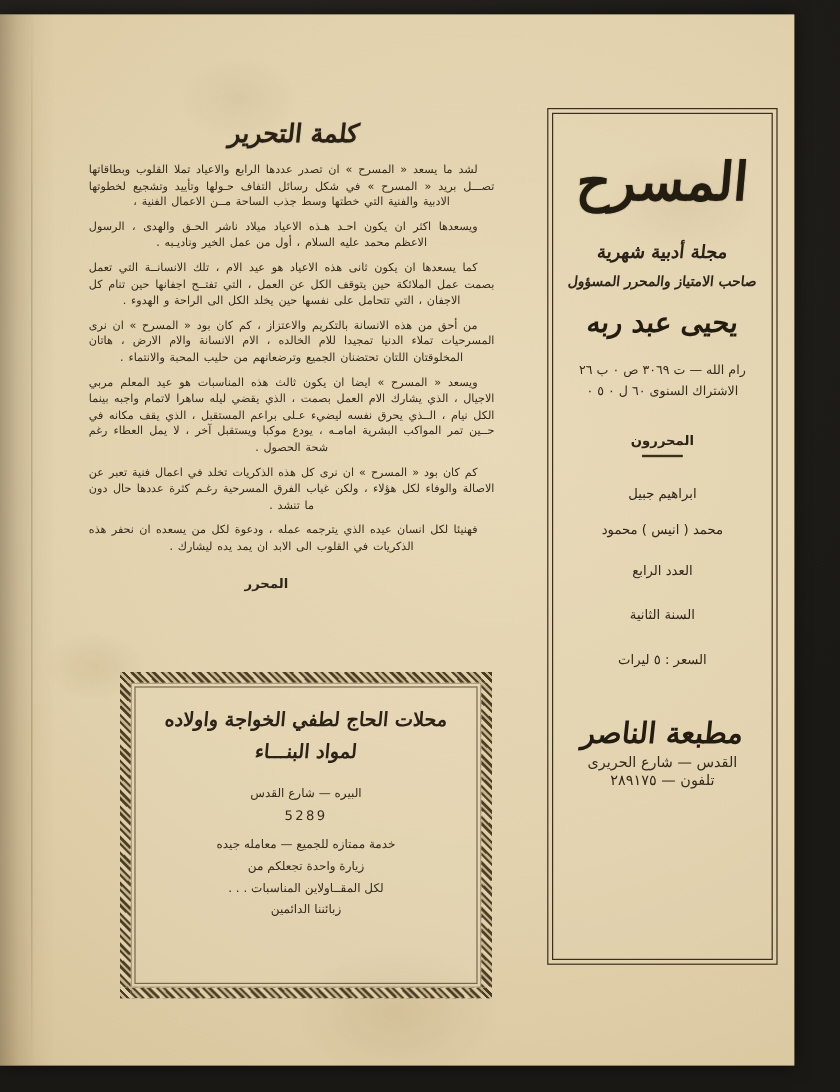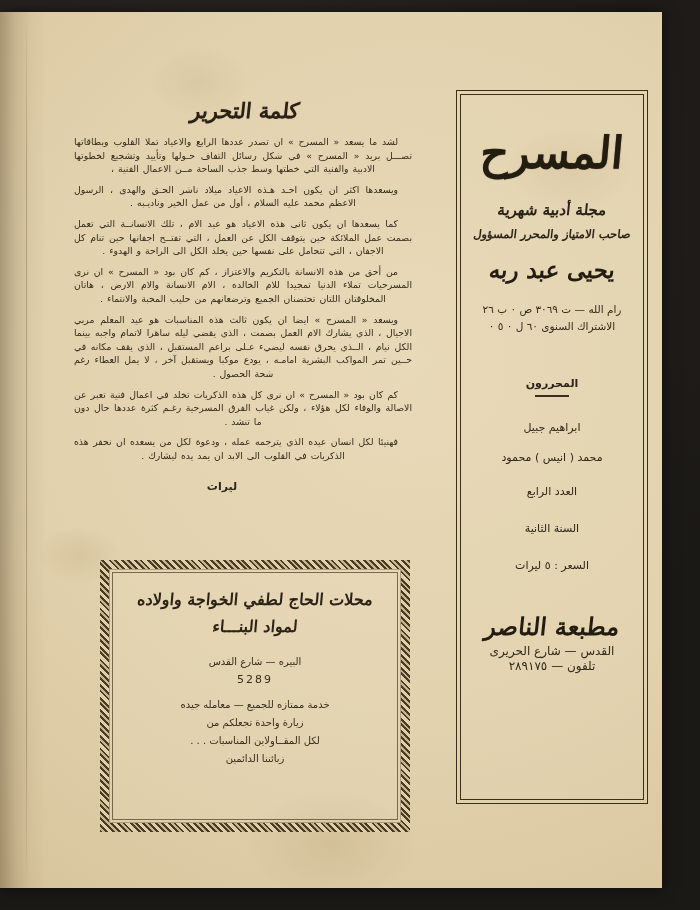--- a/index.html
+++ b/index.html
@@ -249,21 +249,21 @@
     line-height: 17px;
     color: #322a1c;
     letter-spacing: 0.5px;
     white-space: nowrap;
     text-align: center;
   }
   #editors-heading {
     font-size: 11px;
     font-weight: bold;
     color: #2b2317;
-    margin-top: 42px;
+    margin-top: 26px;
     letter-spacing: 0.5px;
   }
   #editors-rule {
     width: 34px;
     height: 2px;
     background: #3a2e1c;
     margin: 5px auto 16px auto;
   }
   .editor-item {
     font-size: 11px;
@@ -311,21 +311,21 @@
       <div class="editorial-body">
         <p>لشد ما يسعد « المسرح » ان تصدر عددها الرابع والاعياد تملا القلوب وبطاقاتها تصـــل بريد « المسرح » في شكل رسائل التفاف حـولها وتأييد وتشجيع لخطوتها الادبية والفنية التي خطتها وسط جذب الساحة مــن الاعمال الفنية ،</p>
         <p>ويسعدها اكثر ان يكون احـد هـذه الاعياد ميلاد ناشر الحـق والهدى ، الرسول الاعظم محمد عليه السلام ، أول من عمل الخير وناديـبه .</p>
         <p>كما يسعدها ان يكون ثانى هذه الاعياد هو عيد الام ، تلك الانسانــة التي تعمل بصمت عمل الملائكة حين يتوقف الكل عن العمل ، التي تفتــح اجفانها حين تنام كل الاجفان ، التي تتحامل على نفسها حين يخلد الكل الى الراحة و الهدوء .</p>
         <p>من أحق من هذه الانسانة بالتكريم والاعتزاز ، كم كان بود « المسرح » ان نرى المسرحيات تملاء الدنيا تمجيدا للام الخالده ، الام الانسانة والام الارض ، هاتان المخلوقتان اللتان تحتضنان الجميع وترضعانهم من حليب المحبة والانتماء .</p>
         <p>ويسعد « المسرح » ايضا ان يكون ثالث هذه المناسبات هو عيد المعلم مربي الاجيال ، الذي يشارك الام العمل بصمت ، الذي يقضي ليله ساهرا لاتمام واجبه بينما الكل نيام ، الــذي يحرق نفسه ليضيء عـلى براعم المستقبل ، الذي يقف مكانه في حــين تمر المواكب البشرية امامـه ، يودع موكبا ويستقبل آخر ، لا يمل العطاء رغم شحة الحصول .</p>
         <p>كم كان بود « المسرح » ان نرى كل هذه الذكريات تخلد في اعمال فنية تعبر عن الاصالة والوفاء لكل هؤلاء ، ولكن غياب الفرق المسرحية رغـم كثرة عددها حال دون ما تنشد .</p>
         <p>فهنيئا لكل انسان عيده الذي يترجمه عمله ، ودعوة لكل من يسعده ان نحفر هذه الذكريات في القلوب الى الابد ان يمد يده ليشارك .</p>
       </div>
 
-      <div id="editorial-signature">ليرات</div>
+      <div id="editorial-signature">المحرر</div>
     </div>
 
     <div id="ad-box">
       <div id="ad-inner" class="ar">
         <div id="ad-title">محلات الحاج لطفي الخواجة واولاده</div>
         <div id="ad-subtitle">لمواد البنـــاء</div>
 
         <div class="ad-line">البيره — شارع القدس</div>
         <div class="ad-line num">5289</div>
 

